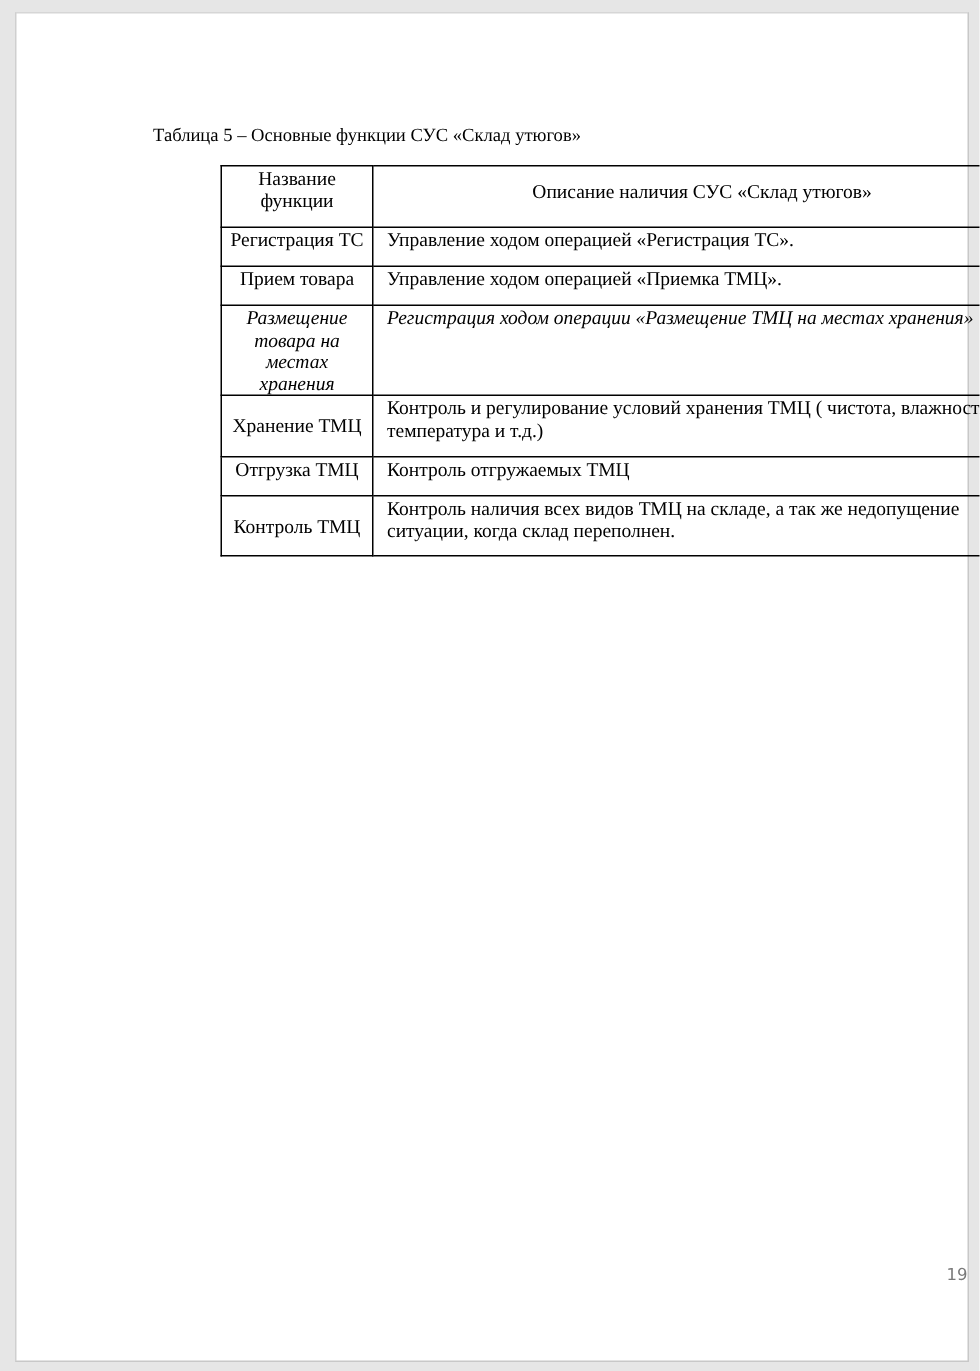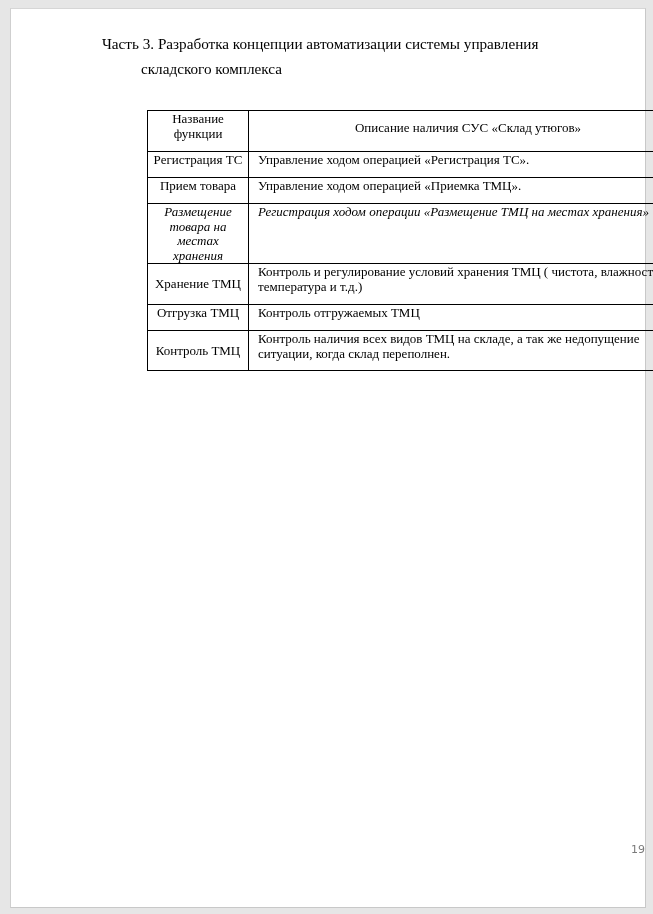--- a/index.html
+++ b/index.html
@@ -95,25 +95,22 @@
       font-size: 11px;
       color: #7a7a7a;
       padding-left: 0;
     }
   </style>
 </head>
 <body>
 
 <div class="page">
 
-  <div class="heading">
-    <span>Часть 3. Разработка концепции автоматизации системы управления</span>
-    <span class="line2">складского комплекса</span>
-  </div>
 
+  <div class="caption">Таблица 5 – Основные функции СУС «Склад утюгов»</div>
 
   <table class="functions">
     <tbody>
         <tr class="r-head">
       <th class="col-name">Название функции</th>
       <th class="col-desc">Описание наличия СУС «Склад утюгов»</th>
     </tr>
     <tr class="r1">
       <td class="col-name">Регистрация ТС</td>
       <td>Управление ходом операцией «Регистрация ТС».</td>

